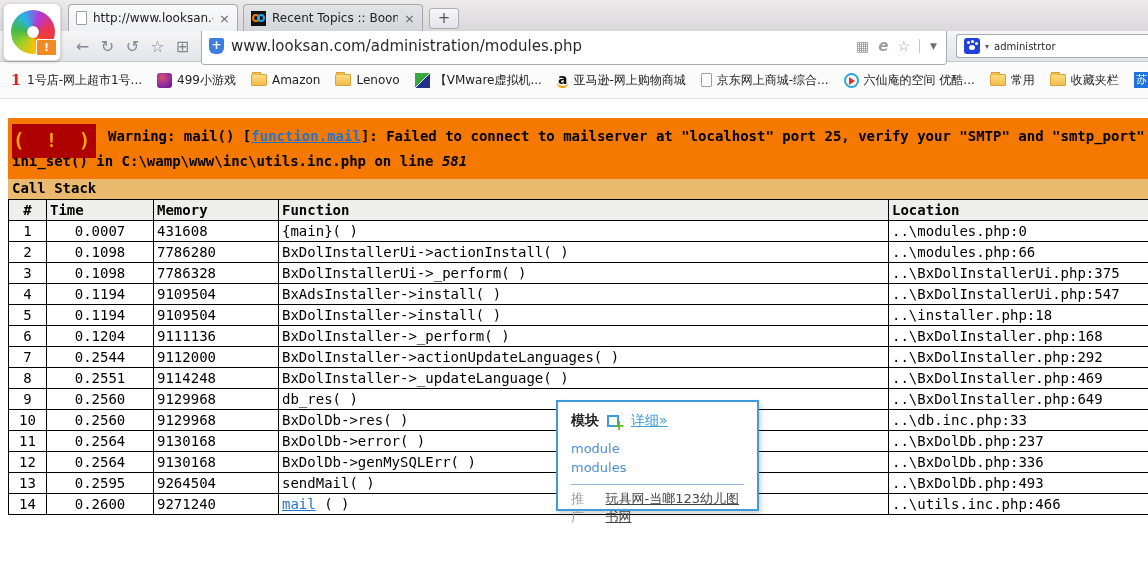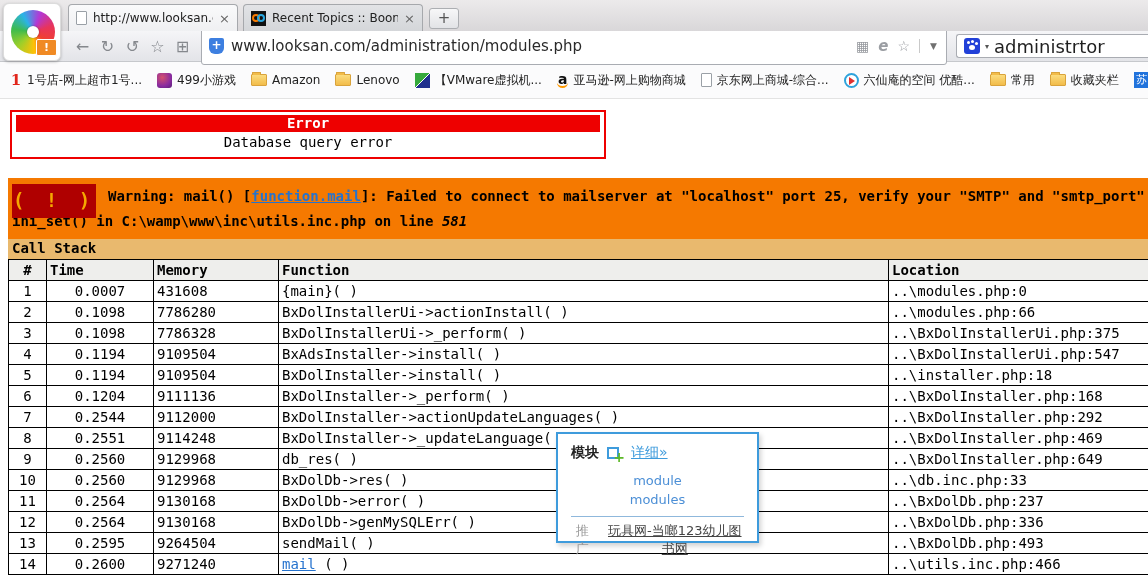--- a/index.html
+++ b/index.html
@@ -45,21 +45,21 @@
   .addr-ico { color:#96999E; font-size:14px; margin-left:9px; flex:0 0 auto; }
   .addr-ie { font-style:italic; font-weight:bold; font-size:15px; color:#9B9EA3; }
   .addr-drop { border-left:1px solid #C9C9C9; padding:2px 2px 2px 10px; margin-left:9px; color:#707070; font-size:9px; }
   .profile { display:flex; align-items:center; gap:5px; height:24px; background:#fff; border:1px solid #A9ACB2;
              border-right:none; border-radius:3px 0 0 3px; margin-left:9px; padding:0 7px; flex:1; }
   .paw { width:16px; height:16px; background:#2140D8; border-radius:3px; position:relative; flex:0 0 auto; }
   .paw::after { content:""; position:absolute; left:5px; top:7px; width:6px; height:5px; background:#fff; border-radius:50%; }
   .paw::before { content:""; position:absolute; left:3px; top:3px; width:3px; height:3px; background:#fff; border-radius:50%;
              box-shadow:4px -1px 0 #fff, 8px 1px 0 #fff; }
   .caret { font-size:8px; color:#555; }
-  .profile-name { font-size:18px; color:#1F1F1F; white-space:nowrap; }
+  .profile-name { font-size:10px; color:#1F1F1F; white-space:nowrap; }
 
   .bookmarksbar { height:37px; background:#FBFBFC; border-bottom:1px solid #E3E3E3; display:flex;
                   align-items:center; padding:0 10px 0 10px; gap:15px; overflow:hidden; white-space:nowrap; }
   .bm { display:flex; align-items:center; gap:5px; font-size:12px; color:#222; flex:0 0 auto; }
   .bmic { flex:0 0 auto; display:inline-block; }
   .ic-folder { width:16px; height:12px; background:linear-gradient(#FBDC7E,#F2BC4A); border:1px solid #D9A33C;
                border-radius:1px; position:relative; }
   .ic-folder::before { content:""; position:absolute; left:0; top:-3px; width:7px; height:2px;
                background:#F2BC4A; border:1px solid #D9A33C; border-bottom:none; border-radius:1px 1px 0 0; }
   .ic-page { width:11px; height:14px; background:#fff; border:1px solid #9AA0A6; border-radius:1px; }
@@ -90,23 +90,23 @@
   .cs-title { background:#E9B96E; font-weight:bold; font-size:14px; padding:1px 4px; height:20px; color:#000; }
   table.cs { border-collapse:collapse; table-layout:fixed; width:1620px; font-size:14px; }
   table.cs th, table.cs td { border:1px solid #000; padding:2px 3px; height:17px; overflow:hidden; white-space:nowrap; }
   table.cs th { background:#EEEEEC; font-weight:bold; text-align:left; }
   table.cs th.c-n { text-align:center; }
   td.c-n, td.c-time { text-align:center; }
   td.c-mem { text-align:left; }
   table.cs a { color:#2673CE; }
 
   
-  .popup { position:absolute; left:556px; top:432px; width:203px; height:111px; background:#fff;
+  .popup { position:absolute; left:556px; top:400px; width:203px; height:111px; background:#fff;
            border:2px solid #3E9BDC; box-shadow:2px 3px 5px rgba(0,0,0,.18); padding:10px 13px 8px;
-           z-index:30; font-family:"DejaVu Sans",sans-serif;text-align:center; }
+           z-index:30; font-family:"DejaVu Sans",sans-serif; }
   .popup-head { display:flex; align-items:center; gap:8px; }
   .popup-word { font-weight:bold; font-size:14px; color:#222; }
   .popup-addicon { width:12px; height:12px; border:2px solid #3E9BDC; position:relative; margin-right:4px; }
   .popup-addicon::after { content:"+"; position:absolute; right:-8px; bottom:-8px; color:#5CB827;
            font-weight:bold; font-size:14px; }
   .popup-detail { color:#3E9BDC; font-size:14px; }
   .popup-entries { margin-top:9px; }
   .popup-entry { color:#4C8FD6; font-size:13px; line-height:19px; }
   .popup-divider { border-top:1px solid #8FB8DC; margin:7px 0 5px; }
   .popup-promo { font-size:13px; color:#999; display:flex; gap:12px; align-items:baseline; }
@@ -200,24 +200,20 @@
       <span class="bmic ic-folder"></span>
       <span>收藏夹栏</span>
     </span>
     <span class="bm">
       <span class="bmic ic-su">苏</span>
     </span>
   </div>
 
 <div class="content">
 
-  <div class="errorbox">
-    <div class="error-banner">Error</div>
-    <div class="error-msg">Database query error</div>
-  </div>
 
   <div class="xdebug">
     <div class="warnbox">
       <div class="warnbadge">( ! )</div>
       <div class="warnline1"><span>Warning: mail() [</span><a href="#">function.mail</a><span>]: Failed to connect to mailserver at "localhost" port 25, verify your "SMTP" and "smtp_port" set</span></div>
       <div class="warnline2"><span>ini_set() in C:\wamp\www\inc\utils.inc.php on line </span><span class="lineno">581</span></div>
     </div>
     <div class="cs-title">Call Stack</div>
     <table class="cs">
       <colgroup>

